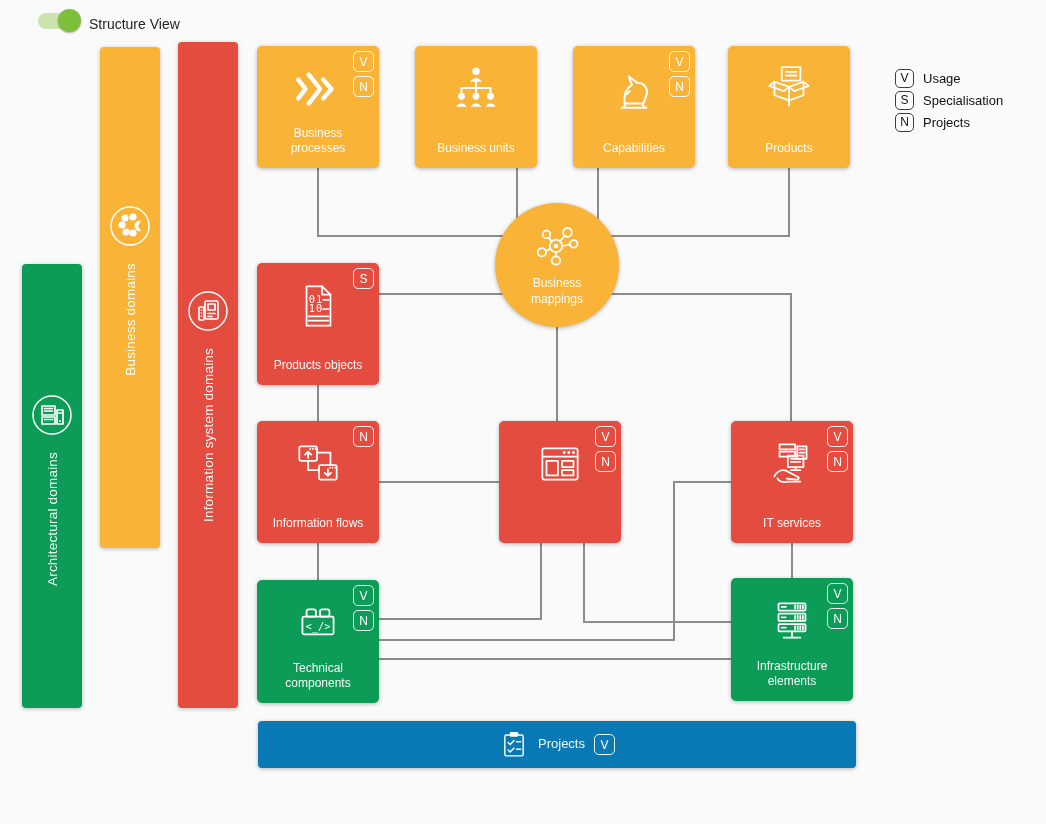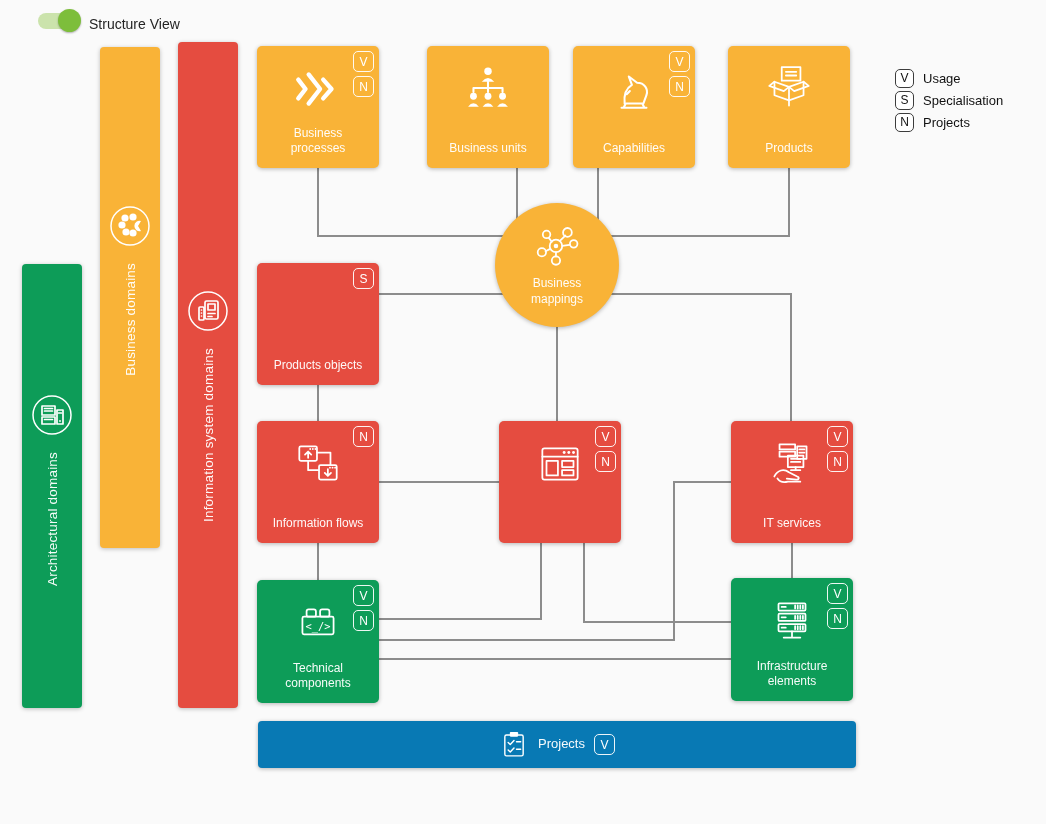--- a/index.html
+++ b/index.html
@@ -137,21 +137,21 @@
             </g>
           </svg></span>
       </div>
       <div class="node-label">Business
 processes</div>
       <div class="badges">
         <span class="badge">V</span>
         <span class="badge">N</span>
       </div>
     </div>
-    <div class="node rect" style="left: 415px; top: 46px; width: 122px; height: 122px; background: rgb(249, 179, 55); margin-left: 12px;">
+    <div class="node rect" style="left: 415px; top: 46px; width: 122px; height: 122px; background: rgb(249, 179, 55);">
       <div class="icon-wrap">
         <span class="icon"><svg width="54" height="54" viewBox="0 0 52 52">
             <g fill="none" stroke="#fff" stroke-width="1.7" stroke-linecap="round" stroke-linejoin="round">
               <g fill="#fff" stroke="none">
                 <circle cx="26" cy="9" r="3.6"></circle>
                 <path d="M20 19q6-7 12 0z"></path>
                 <circle cx="12" cy="33" r="3.3"></circle>
                 <path d="M6.8 43q5.2-6.5 10.4 0z"></path>
                 <circle cx="26" cy="33" r="3.3"></circle>
                 <path d="M20.8 43q5.2-6.5 10.4 0z"></path>
@@ -204,20 +204,31 @@
             <circle cx="33" cy="9" r="4.2"></circle>
             <circle cx="39" cy="20" r="3.6"></circle>
             <circle cx="22" cy="36" r="4"></circle>
             <circle cx="8.5" cy="28" r="4"></circle>
           </g>
         </svg></span>
       <div class="node-label">Business
 mappings</div>
     </div>
     <div class="node rect" style="left: 257px; top: 263px; width: 122px; height: 122px; background: rgb(229, 76, 64);">
+      <div class="icon-wrap">
+        <span class="icon"><svg width="54" height="54" viewBox="0 0 52 52">
+            <g fill="none" stroke="#fff" stroke-width="1.7" stroke-linecap="round" stroke-linejoin="round">
+              <path d="M15 7h15l8 8v30H15z"></path>
+              <path d="M30 7v8h8"></path>
+              <text x="17" y="23" font-size="10" font-family="DejaVu Sans Mono, monospace" fill="#fff" stroke="none" letter-spacing="1">01</text>
+              <text x="17" y="32" font-size="10" font-family="DejaVu Sans Mono, monospace" fill="#fff" stroke="none" letter-spacing="1">10</text>
+              <path d="M31 20h5M31 29h5M17 36h19M17 40h19"></path>
+            </g>
+          </svg></span>
+      </div>
       <div class="node-label">Products objects</div>
       <div class="badges">
         <span class="badge">S</span>
       </div>
     </div>
     <div class="node rect" style="left: 257px; top: 421px; width: 122px; height: 122px; background: rgb(229, 76, 64);">
       <div class="icon-wrap">
         <span class="icon"><svg width="54" height="54" viewBox="0 0 52 52">
             <g fill="none" stroke="#fff" stroke-width="1.7" stroke-linecap="round" stroke-linejoin="round">
               <rect x="8" y="9" width="17" height="14" rx="1.5"></rect>

